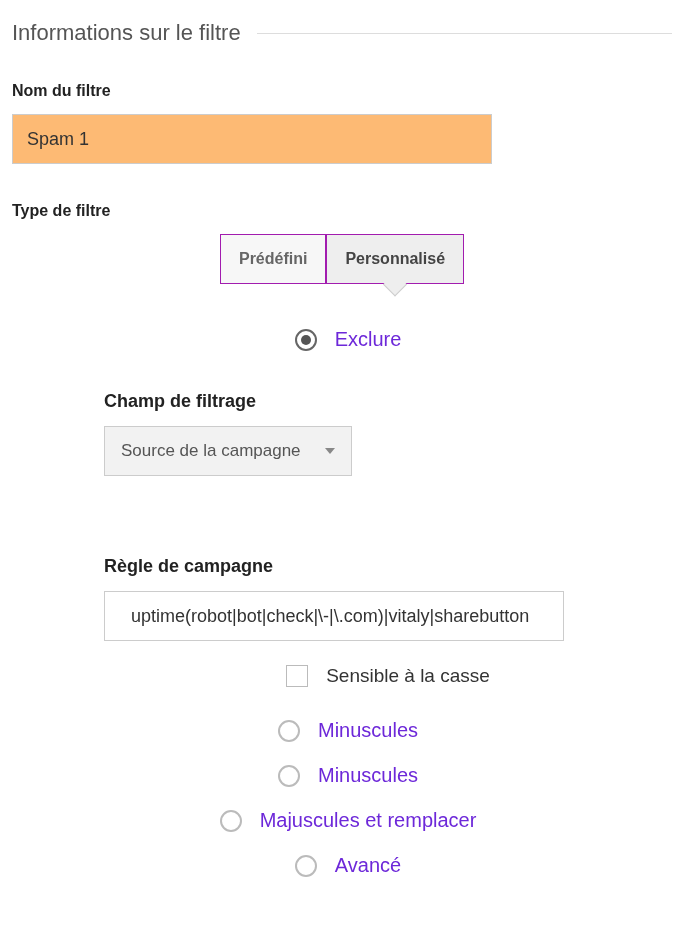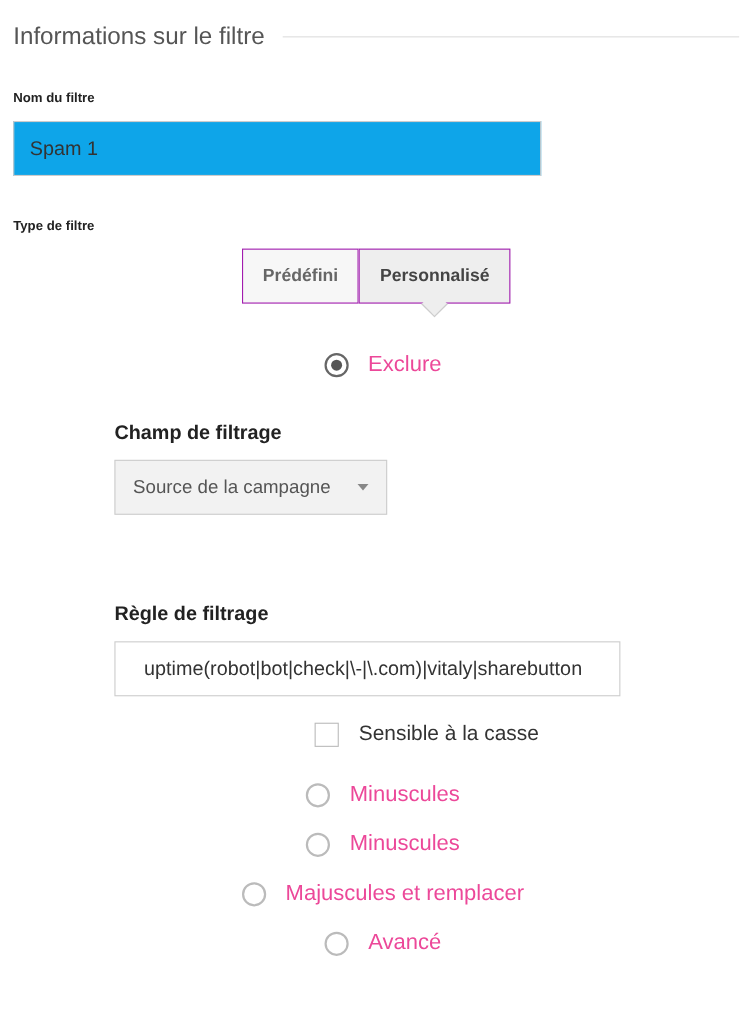--- a/index.html
+++ b/index.html
@@ -25,34 +25,34 @@
       font-weight: 400;
       color: #555;
       margin-right: 16px;
     }
     .section-line {
       flex: 1;
       height: 1px;
       background: #ddd;
     }
     .field-label {
-      font-size: 12px;
+      font-size: 16px;
       font-weight: 700;
       color: #222;
       margin-bottom: 14px;
     }
     .text-input {
       width: 480px;
       height: 50px;
       border: 1px solid #ccc;
       padding: 0 14px;
       font-size: 18px;
       color: #333;
       font-family: inherit;
-      background: #0ea5e9;
+      background: #fdba74;
     }
     .filter-name-block {
       margin-bottom: 38px;
     }
     .filter-type-block {
       margin-bottom: 44px;
     }
     .tab-group {
       display: flex;
       position: relative;
@@ -114,21 +114,21 @@
       border-color: #666;
     }
     .radio-dot {
       width: 10px;
       height: 10px;
       background: #555;
       border-radius: 50%;
     }
     .radio-label {
       font-size: 20px;
-      color: #ec4899;
+      color: #6d28d9;
     }
     .indented {
       padding-left: 80px;
       margin-top: 28px;
       margin-bottom: 32px;
     }
     .sub-label {
       font-size: 18px;
       font-weight: 700;
       color: #222;
@@ -225,21 +225,21 @@
     <div class="radio-label">Exclure</div>
   </div>
 
   <div class="indented">
     <div class="sub-label">Champ de filtrage</div>
     <div class="dropdown">
       <span class="dropdown-text">Source de la campagne</span>
       <span class="chevron-down"></span>
     </div>
 
-    <div class="sub-label">Règle de filtrage</div>
+    <div class="sub-label">Règle de campagne</div>
     <input type="text" class="rule-input" value="uptime(robot|bot|check|\-|\.com)|vitaly|sharebutton" style="">
 
     <div class="checkbox-row">
       <div class="checkbox"></div>
       <div class="checkbox-label">Sensible à la casse</div>
     </div>
   </div>
 
   <div class="options-list">
     <div class="radio-row">

